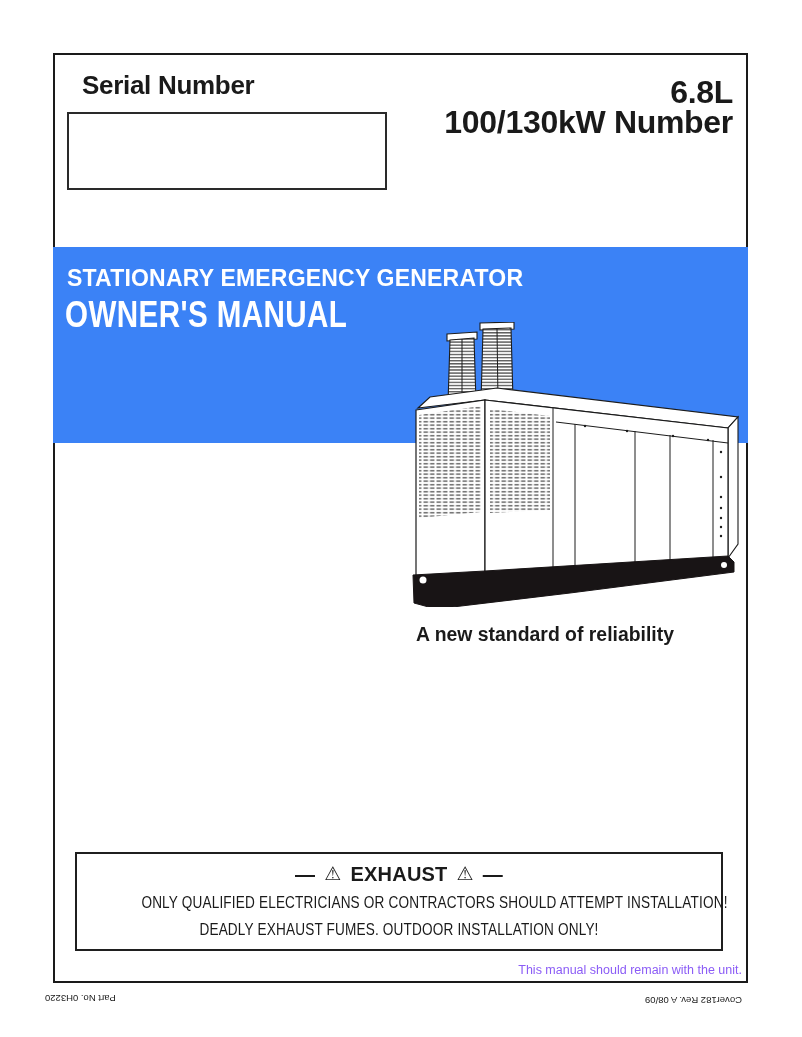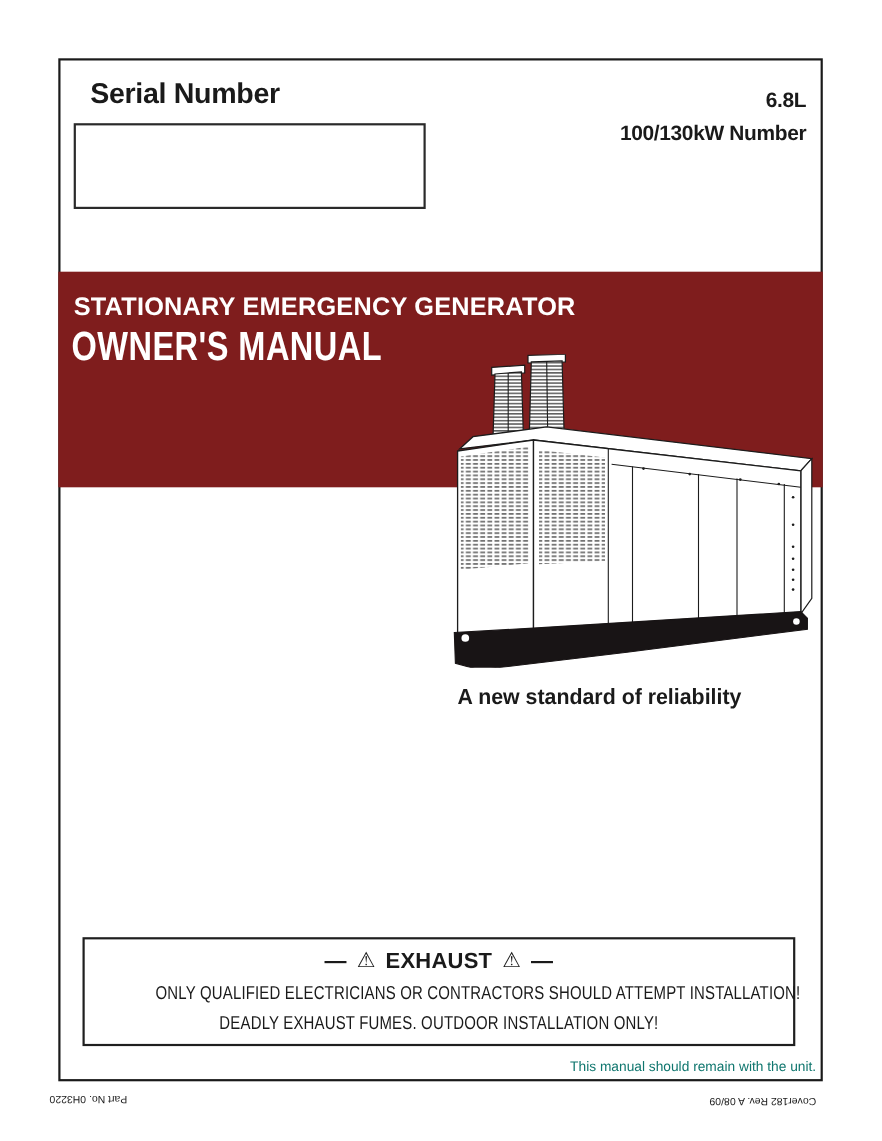--- a/index.html
+++ b/index.html
@@ -13,24 +13,24 @@
   }
   .serial-label{
     position:absolute;left:82px;top:70px;font-size:26px;font-weight:bold;letter-spacing:-0.3px;
   }
   .serial-box{
     position:absolute;left:67px;top:112px;width:320px;height:78px;
     border:2px solid #2a2a2a;box-sizing:border-box;background:#fff;
   }
   .model-block{
     position:absolute;right:69px;top:77px;text-align:right;
-    font-size:19px;font-weight:bold;line-height:30px;letter-spacing:-0.3px;
+    font-size:32px;font-weight:bold;line-height:30px;letter-spacing:-0.3px;
   }
   .banner{
-    position:absolute;left:53px;top:247px;width:695px;height:196px;background:#7f1d1d;
+    position:absolute;left:53px;top:247px;width:695px;height:196px;background:#3b82f6;
   }
   .banner-kicker{
     position:absolute;left:14px;top:18px;color:#fff;font-size:23px;font-weight:bold;letter-spacing:0.2px;white-space:nowrap;
   }
   .banner-title{
     position:absolute;left:12px;top:47px;color:#fff;font-size:37px;font-weight:bold;letter-spacing:0.5px;
     display:inline-block;transform:scaleX(0.80);transform-origin:left center;white-space:nowrap;
   }
   .generator-art{position:absolute;left:410px;top:322px;width:338px;height:285px;}
   .tagline{
@@ -44,21 +44,21 @@
   .caution-title{
     margin-top:9px;font-size:20px;font-weight:bold;letter-spacing:0.2px;
     display:flex;justify-content:center;align-items:center;gap:9px;
   }
   .caution-title .warn{font-weight:normal;font-size:19px;line-height:1;position:relative;top:-1px;}
   .caution-line{
     margin-top:7px;font-size:17px;letter-spacing:0.2px;white-space:nowrap;
     display:block;transform:scaleX(0.80);transform-origin:center;
   }
   .manual-note{
-    position:absolute;right:60px;top:963px;font-size:12.5px;color:#0f766e;
+    position:absolute;right:60px;top:963px;font-size:12.5px;color:#8b5cf6;
   }
   .rotated-note{
     position:absolute;font-size:9.5px;color:#1a1a1a;transform:rotate(180deg);white-space:nowrap;
   }
   .part-no{left:45px;top:993px;}
   .revision{right:60px;top:995px;}
 </style>
 </head>
 <body>
 

